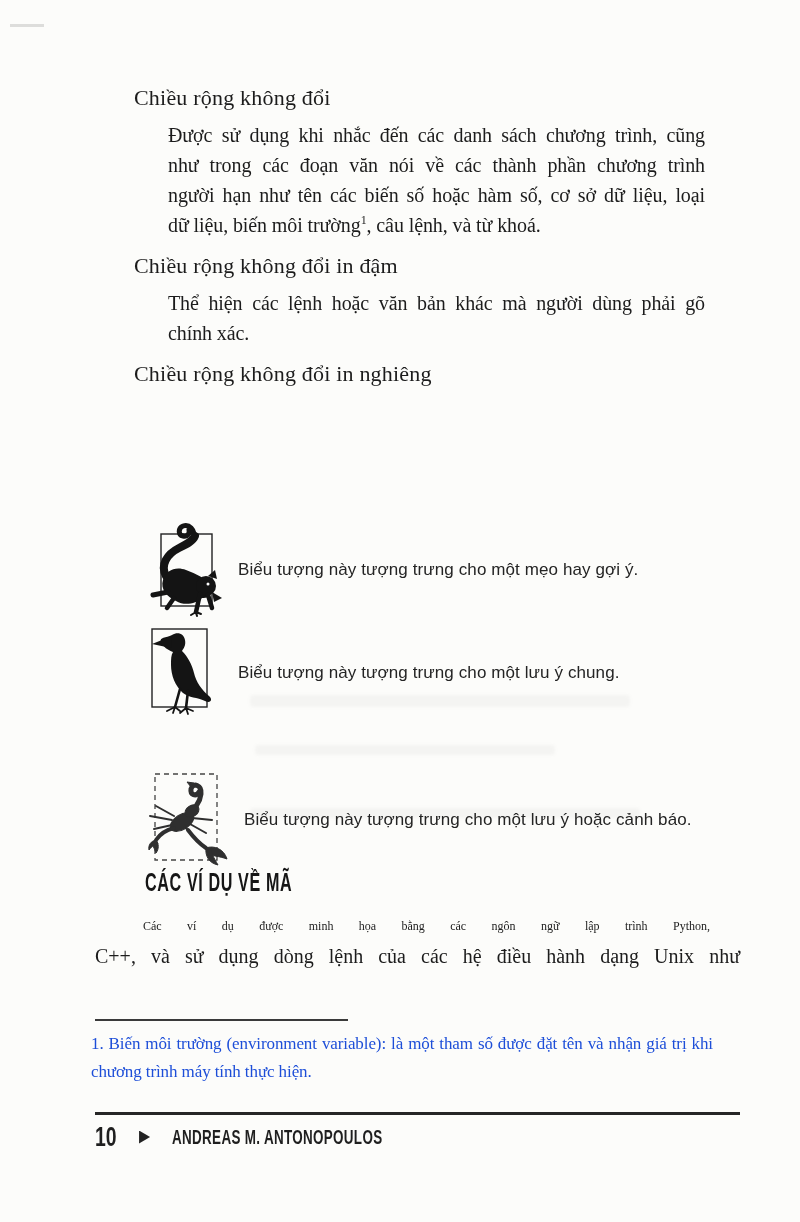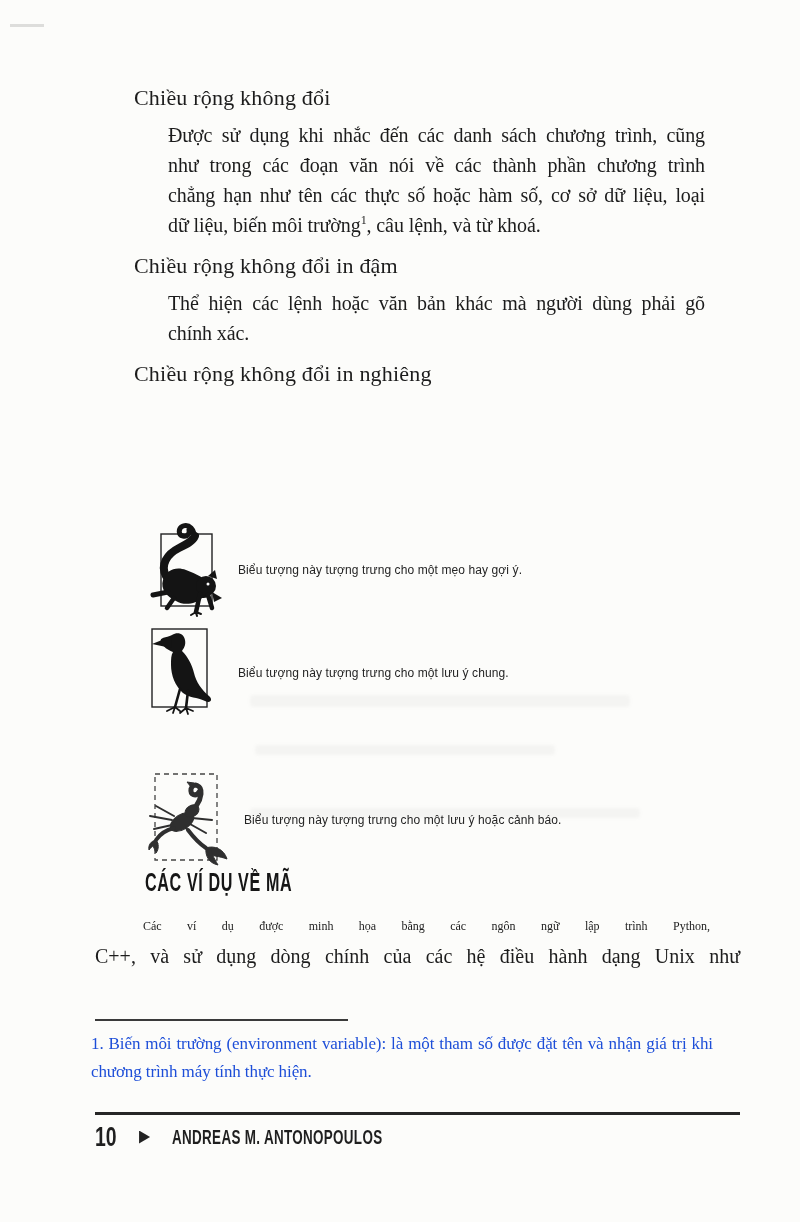--- a/index.html
+++ b/index.html
@@ -41,21 +41,21 @@
   sup.fn{font-size:12px;vertical-align:super;line-height:0;}
 
   
   .icon-row{position:absolute;left:148px;display:flex;align-items:center;}
   .icon-row.r1{top:520px;height:100px;}
   .icon-row.r2{top:627px;height:92px;}
   .icon-row.r3{top:772px;height:96px;}
   .icon-slot{flex:0 0 auto;}
   .caption{
     font-family:"Liberation Sans","DejaVu Sans",sans-serif;
-    font-size:12px;color:#242424;letter-spacing:0.1px;
+    font-size:17px;color:#242424;letter-spacing:0.1px;
   }
   .r1 .caption{margin-left:8px;}
   .r2 .caption{margin-left:16px;}
   .r3 .caption{margin-left:4px;}
 
   
   .code-heading{position:absolute;top:868px;left:145px;white-space:nowrap;}
   .code-heading span{
     display:inline-block;
     font-family:"Liberation Sans","DejaVu Sans",sans-serif;
@@ -108,21 +108,21 @@
   <div class="bleed b1"></div>
   <div class="bleed b2"></div>
   <div class="bleed b3"></div>
 
   <section class="conventions">
 
     <div class="term">Chiều rộng không đổi</div>
     <div class="definition">
       <div class="jline">Được sử dụng khi nhắc đến các danh sách chương trình, cũng</div>
       <div class="jline">như trong các đoạn văn nói về các thành phần chương trình</div>
-      <div class="jline">chẳng hạn như tên các thực số hoặc hàm số, cơ sở dữ liệu, loại</div>
+      <div class="jline">người hạn như tên các biến số hoặc hàm số, cơ sở dữ liệu, loại</div>
       <div class="lline"><span>dữ liệu, biến môi trường</span><sup class="fn">1</sup><span>, câu lệnh, và từ khoá.</span></div>
     </div>
 
     <div class="term">Chiều rộng không đổi in đậm</div>
     <div class="definition">
       <div class="jline">Thể hiện các lệnh hoặc văn bản khác mà người dùng phải gõ</div>
       <div class="lline">chính xác.</div>
     </div>
 
     <div class="term">Chiều rộng không đổi in nghiêng</div>
@@ -183,21 +183,21 @@
         </g>
       </svg>
     </div>
     <div class="caption">Biểu tượng này tượng trưng cho một lưu ý hoặc cảnh báo.</div>
   </div>
 
   <h2 class="code-heading" style="margin:0;"><span>CÁC VÍ DỤ VỀ MÃ</span></h2>
 
   <div class="code-para">
     <div class="pl1">Các ví dụ được minh họa bằng các ngôn ngữ lập trình Python,</div>
-    <div class="pl2">C++, và sử dụng dòng chính của các hệ điều hành dạng Unix như</div>
+    <div class="pl2">C++, và sử dụng dòng lệnh của các hệ điều hành dạng Unix như</div>
   </div>
 
   <div class="footnote-sep"></div>
   <p class="footnote" style="margin:0;">1. Biến môi trường (environment variable): là một tham số được đặt tên và nhận giá trị khi chương trình máy tính thực hiện.</p>
 
   <div class="footer-rule"></div>
   <div class="footer">
     <span class="page-num">10</span>
     <span class="arrow"></span>
     <span class="author">ANDREAS M. ANTONOPOULOS</span>

